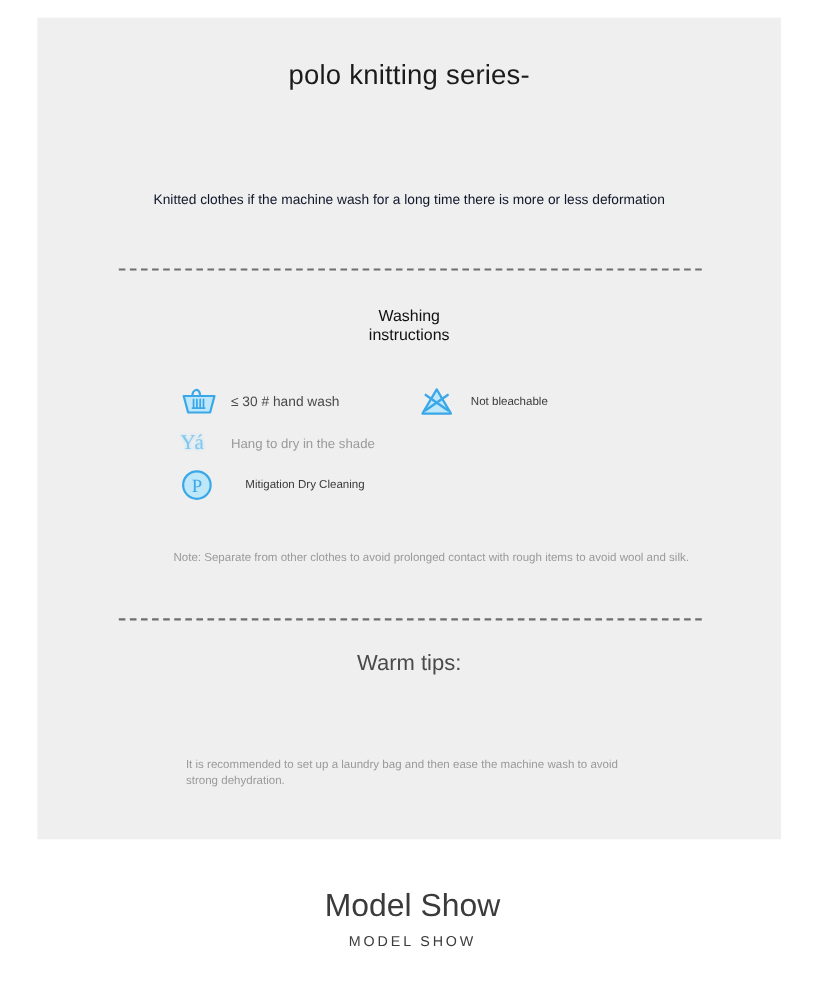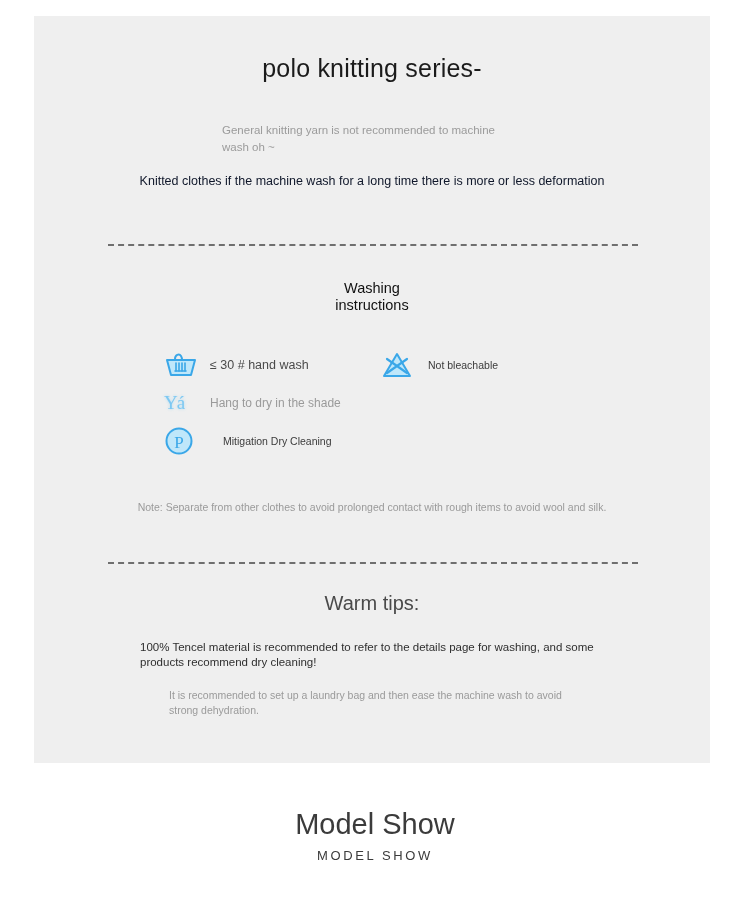--- a/index.html
+++ b/index.html
@@ -145,20 +145,21 @@
 
   
   .note {
     position: absolute;
     left: 0;
     top: 485px;
     width: 100%;
     text-align: center;
     font-size: 10.5px;
     color: #9a9a9a;
+    padding-left: 20px;
   }
 
   .tip-main {
     position: absolute;
     left: 106px;
     top: 624px;
     width: 466px;
     font-size: 11.5px;
     line-height: 15px;
     color: #2f2f2f;
@@ -198,21 +199,20 @@
     margin-top: 3px;
   }
 </style>
 </head>
 <body>
 
 <div class="care-panel">
 
   <div class="series-title">polo knitting series-</div>
 
-  <div class="intro-sub">General knitting yarn is not recommended to machine wash oh ~</div>
 
   <div class="intro-main">Knitted clothes if the machine wash for a long time there is more or less deformation</div>
 
   <div class="divider divider-1"></div>
 
   <div class="section-title washing">Washing instructions</div>
 
   <div class="care-grid">
 
     <div class="care-row row-1">
@@ -263,21 +263,20 @@
 
     </div>
   </div>
 
   <div class="note">Note: Separate from other clothes to avoid prolonged contact with rough items to avoid wool and silk.</div>
 
   <div class="divider divider-2"></div>
 
   <div class="warm-title">Warm tips:</div>
 
-  <div class="tip-main">100% Tencel material is recommended to refer to the details page for washing, and some products recommend dry cleaning!</div>
 
   <div class="tip-sub">It is recommended to set up a laundry bag and then ease the machine wash to avoid strong dehydration.</div>
 </div>
 
 <div class="model-show">
   <div class="model-show-main">Model Show</div>
   <div class="model-show-sub">MODEL SHOW</div>
 </div>
 
 </body></html>

